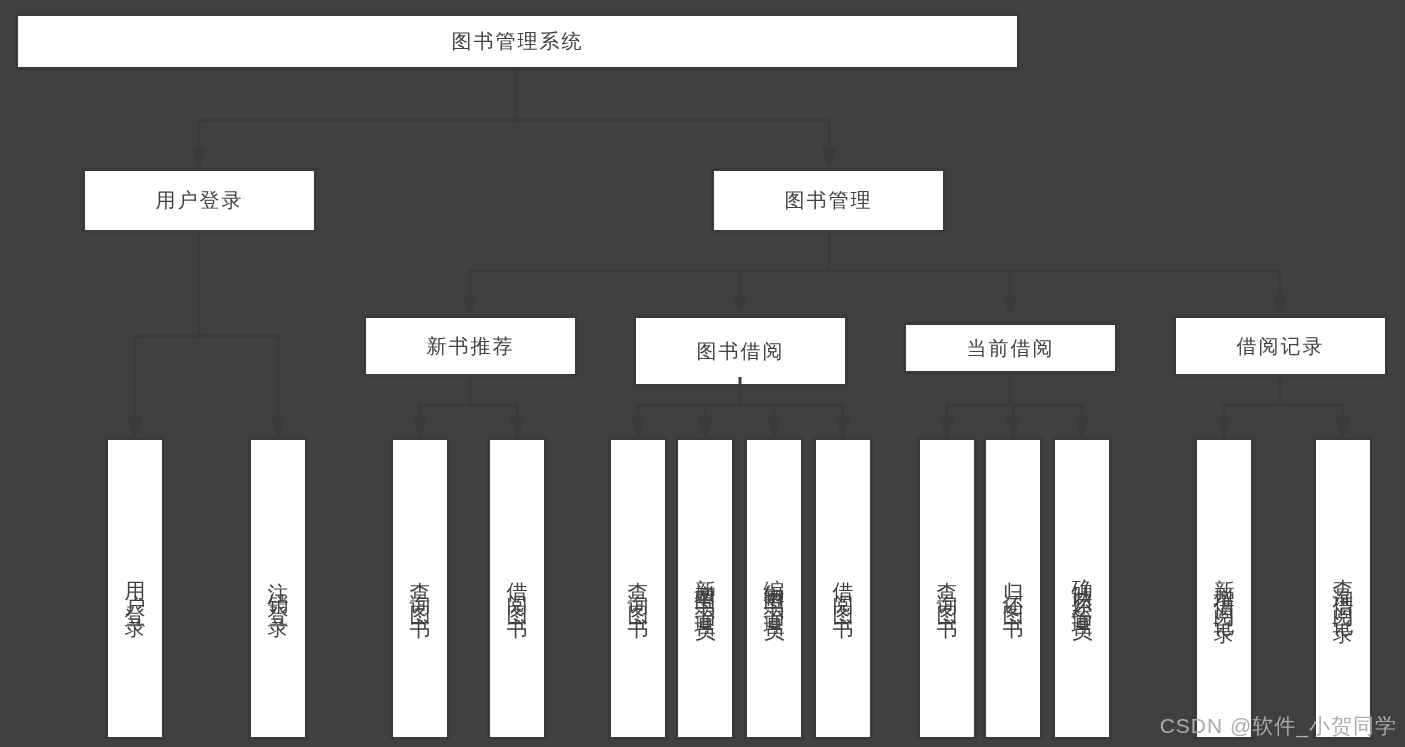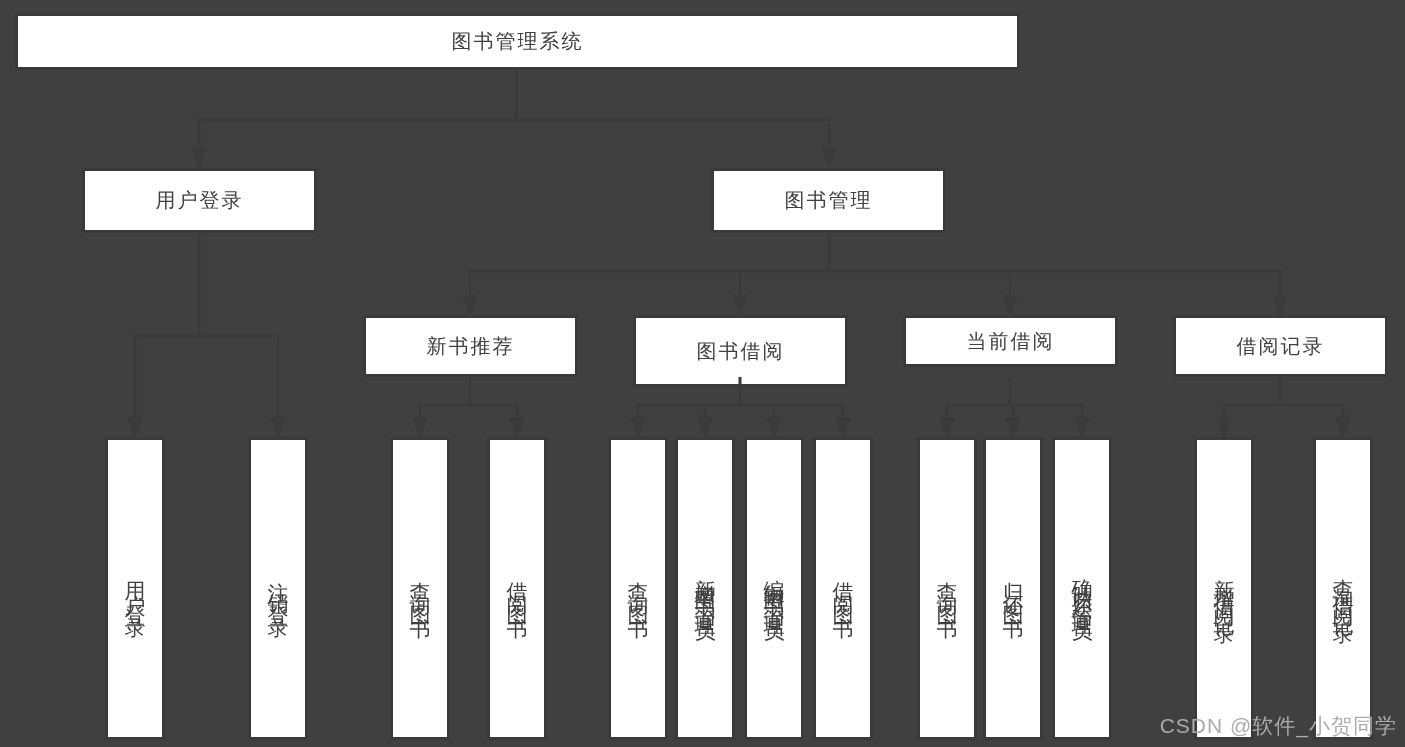--- a/index.html
+++ b/index.html
@@ -18,21 +18,21 @@
     font-size:21px;line-height:54px;letter-spacing:12px;
   }
   .leaf .vtxt.mid{letter-spacing:9px;}
   .leaf .vtxt.long{letter-spacing:6px;line-height:56px;}
   
   #b-root{left:15px;top:13px;width:1005px;height:57px;}
   #b-l2a{left:82px;top:168px;width:235px;height:65px;}
   #b-l2b{left:711px;top:168px;width:235px;height:65px;}
   #b-l3a{left:363px;top:315px;width:215px;height:62px;}
   #b-l3b{left:633px;top:315px;width:215px;height:72px;}
-  #b-l3c{left:903px;top:315px;width:215px;height:52px;}
+  #b-l3c{left:903px;top:322px;width:215px;height:52px;}
   #b-l3d{left:1173px;top:315px;width:215px;height:62px;}
   #f1{left:105px;}  #f2{left:248px;}
   #f3{left:390px;}  #f4{left:487px;}
   #f5{left:608px;}  #f6{left:675px;}  #f7{left:744px;}  #f8{left:813px;}
   #f9{left:917px;}  #f10{left:983px;} #f11{left:1052px;}
   #f12{left:1194px;}#f13{left:1313px;}
   .wires{position:absolute;left:0;top:0;width:1405px;height:747px;pointer-events:none;}
   .wires line{stroke:#3a3a3a;stroke-width:3;}
   .wires polygon{fill:#3a3a3a;}
   .watermark{

